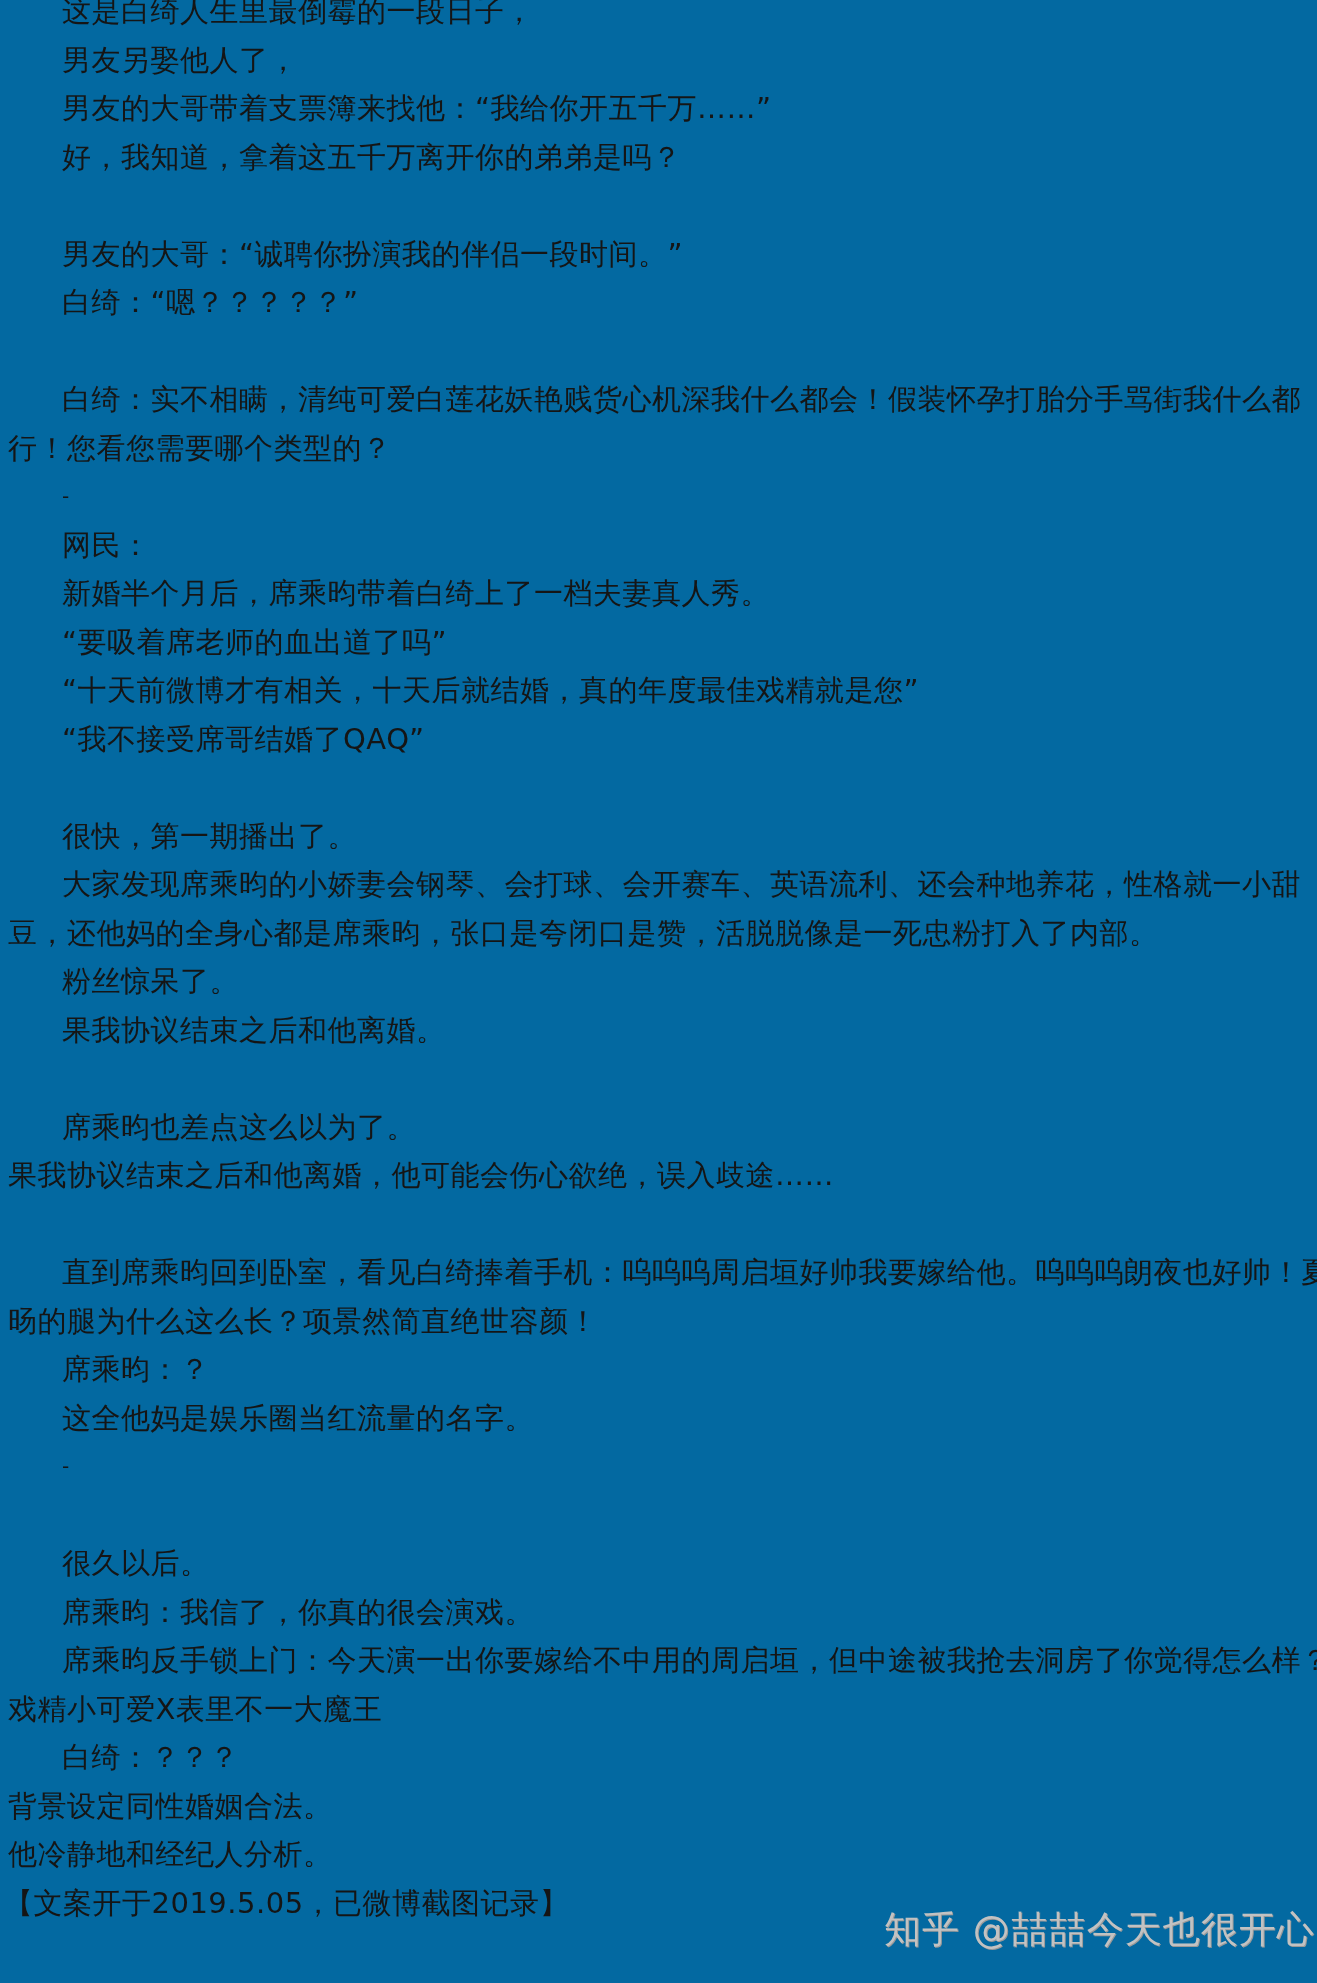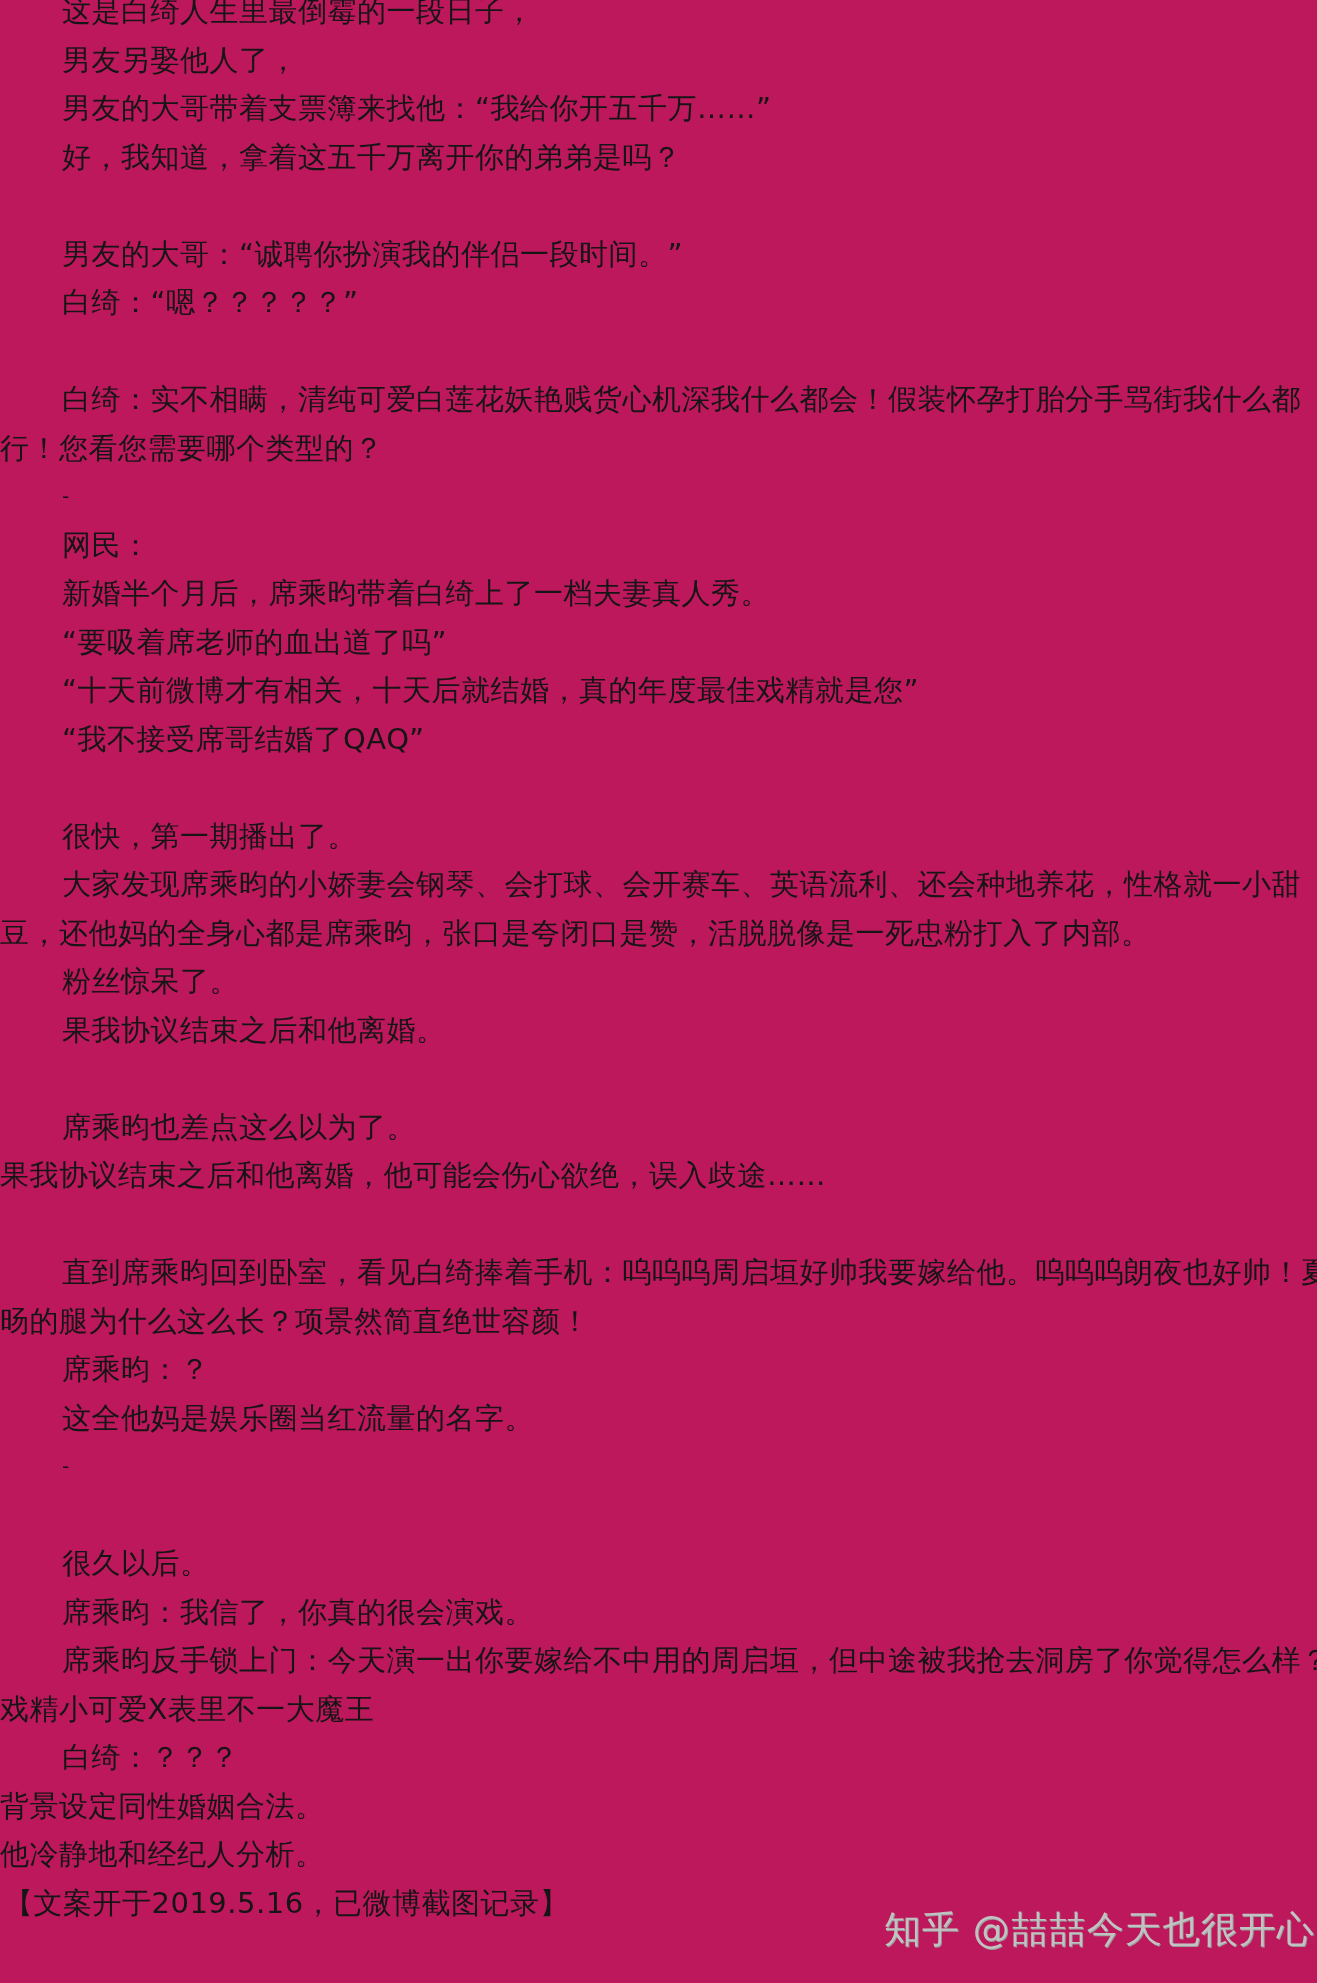--- a/index.html
+++ b/index.html
@@ -1,25 +1,25 @@
 <!DOCTYPE html>
 <html><head>
 <meta charset="utf-8">
 <style>
   html, body { margin: 0; padding: 0; background: #ffffff; }
   body { width: 1317px; height: 1983px; overflow: hidden; position: relative; }
-  .page { position: absolute; left: 0; top: 0; width: 1317px; height: 1983px; background: #be185d; }
+  .page { position: absolute; left: 0; top: 0; width: 1317px; height: 1983px; background: #0369a1; }
   .text-block { position: absolute; left: 0; top: -13px; width: 1317px; }
   .row {
     height: 48.5px; line-height: 48.5px; white-space: nowrap;
     font-family: "DejaVu Sans", "Liberation Sans", sans-serif;
     font-size: 29px; color: #151515; letter-spacing: 0.5px;
   }
   .row.indent { padding-left: 62px; }
-  .row.flush { padding-left: 0; }
+  .row.flush { padding-left: 8px; }
   .row.bracket { padding-left: 4px; }
   .row.dash { padding-left: 62px; font-size: 20px; }
   .watermark {
     position: absolute; left: 884px; top: 1905px;
     font-family: "DejaVu Sans", sans-serif; font-size: 37px;
     color: #c2c2c2; white-space: nowrap; letter-spacing: 1px;
     text-shadow: 1px 1px 0 #9a9a9a;
   }
 </style>
 </head>
@@ -59,16 +59,16 @@
       <div class="row indent">这全他妈是娱乐圈当红流量的名字。</div>
       <div class="row dash">-</div>
       <div class="row blank"></div>
       <div class="row indent">很久以后。</div>
       <div class="row indent">席乘昀：我信了，你真的很会演戏。</div>
       <div class="row indent">席乘昀反手锁上门：今天演一出你要嫁给不中用的周启垣，但中途被我抢去洞房了你觉得怎么样？</div>
       <div class="row flush">戏精小可爱X表里不一大魔王</div>
       <div class="row indent">白绮：？？？</div>
       <div class="row flush">背景设定同性婚姻合法。</div>
       <div class="row flush">他冷静地和经纪人分析。</div>
-      <div class="row bracket">【文案开于2019.5.16，已微博截图记录】</div>
+      <div class="row bracket">【文案开于2019.5.05，已微博截图记录】</div>
     </div>
   <div class="watermark">知乎 @喆喆今天也很开心</div>
 </div>
 
 </body></html>

